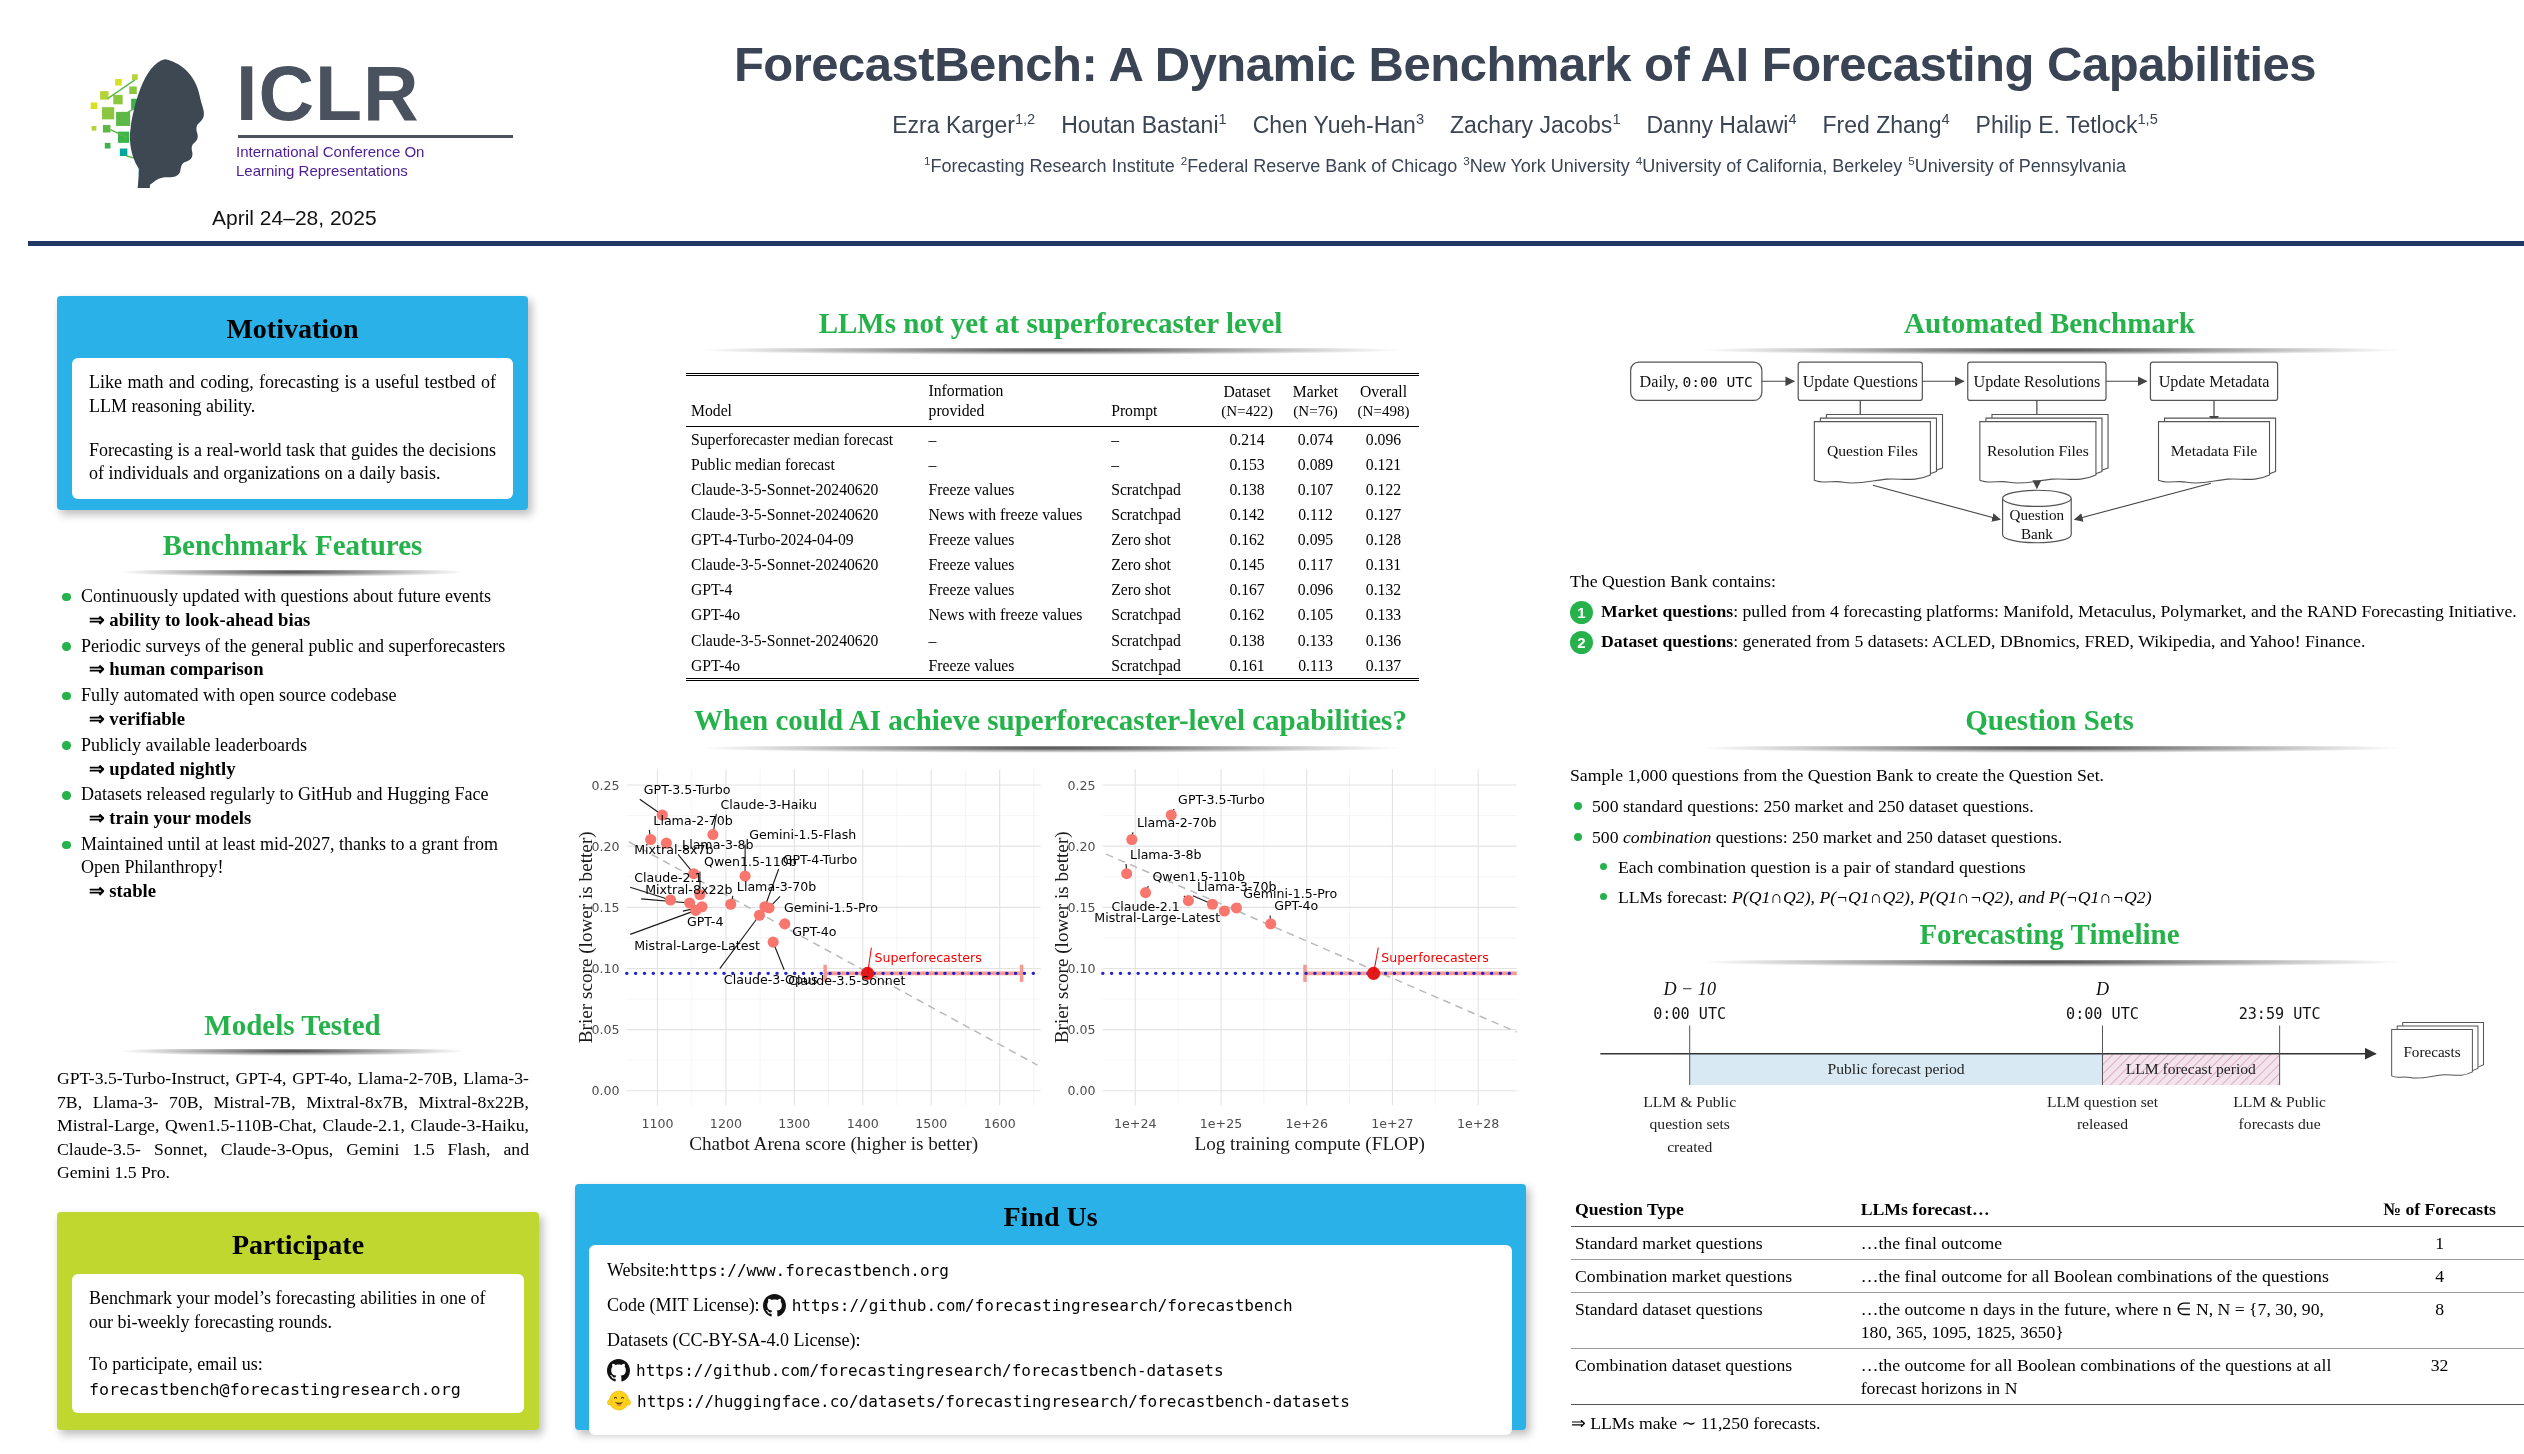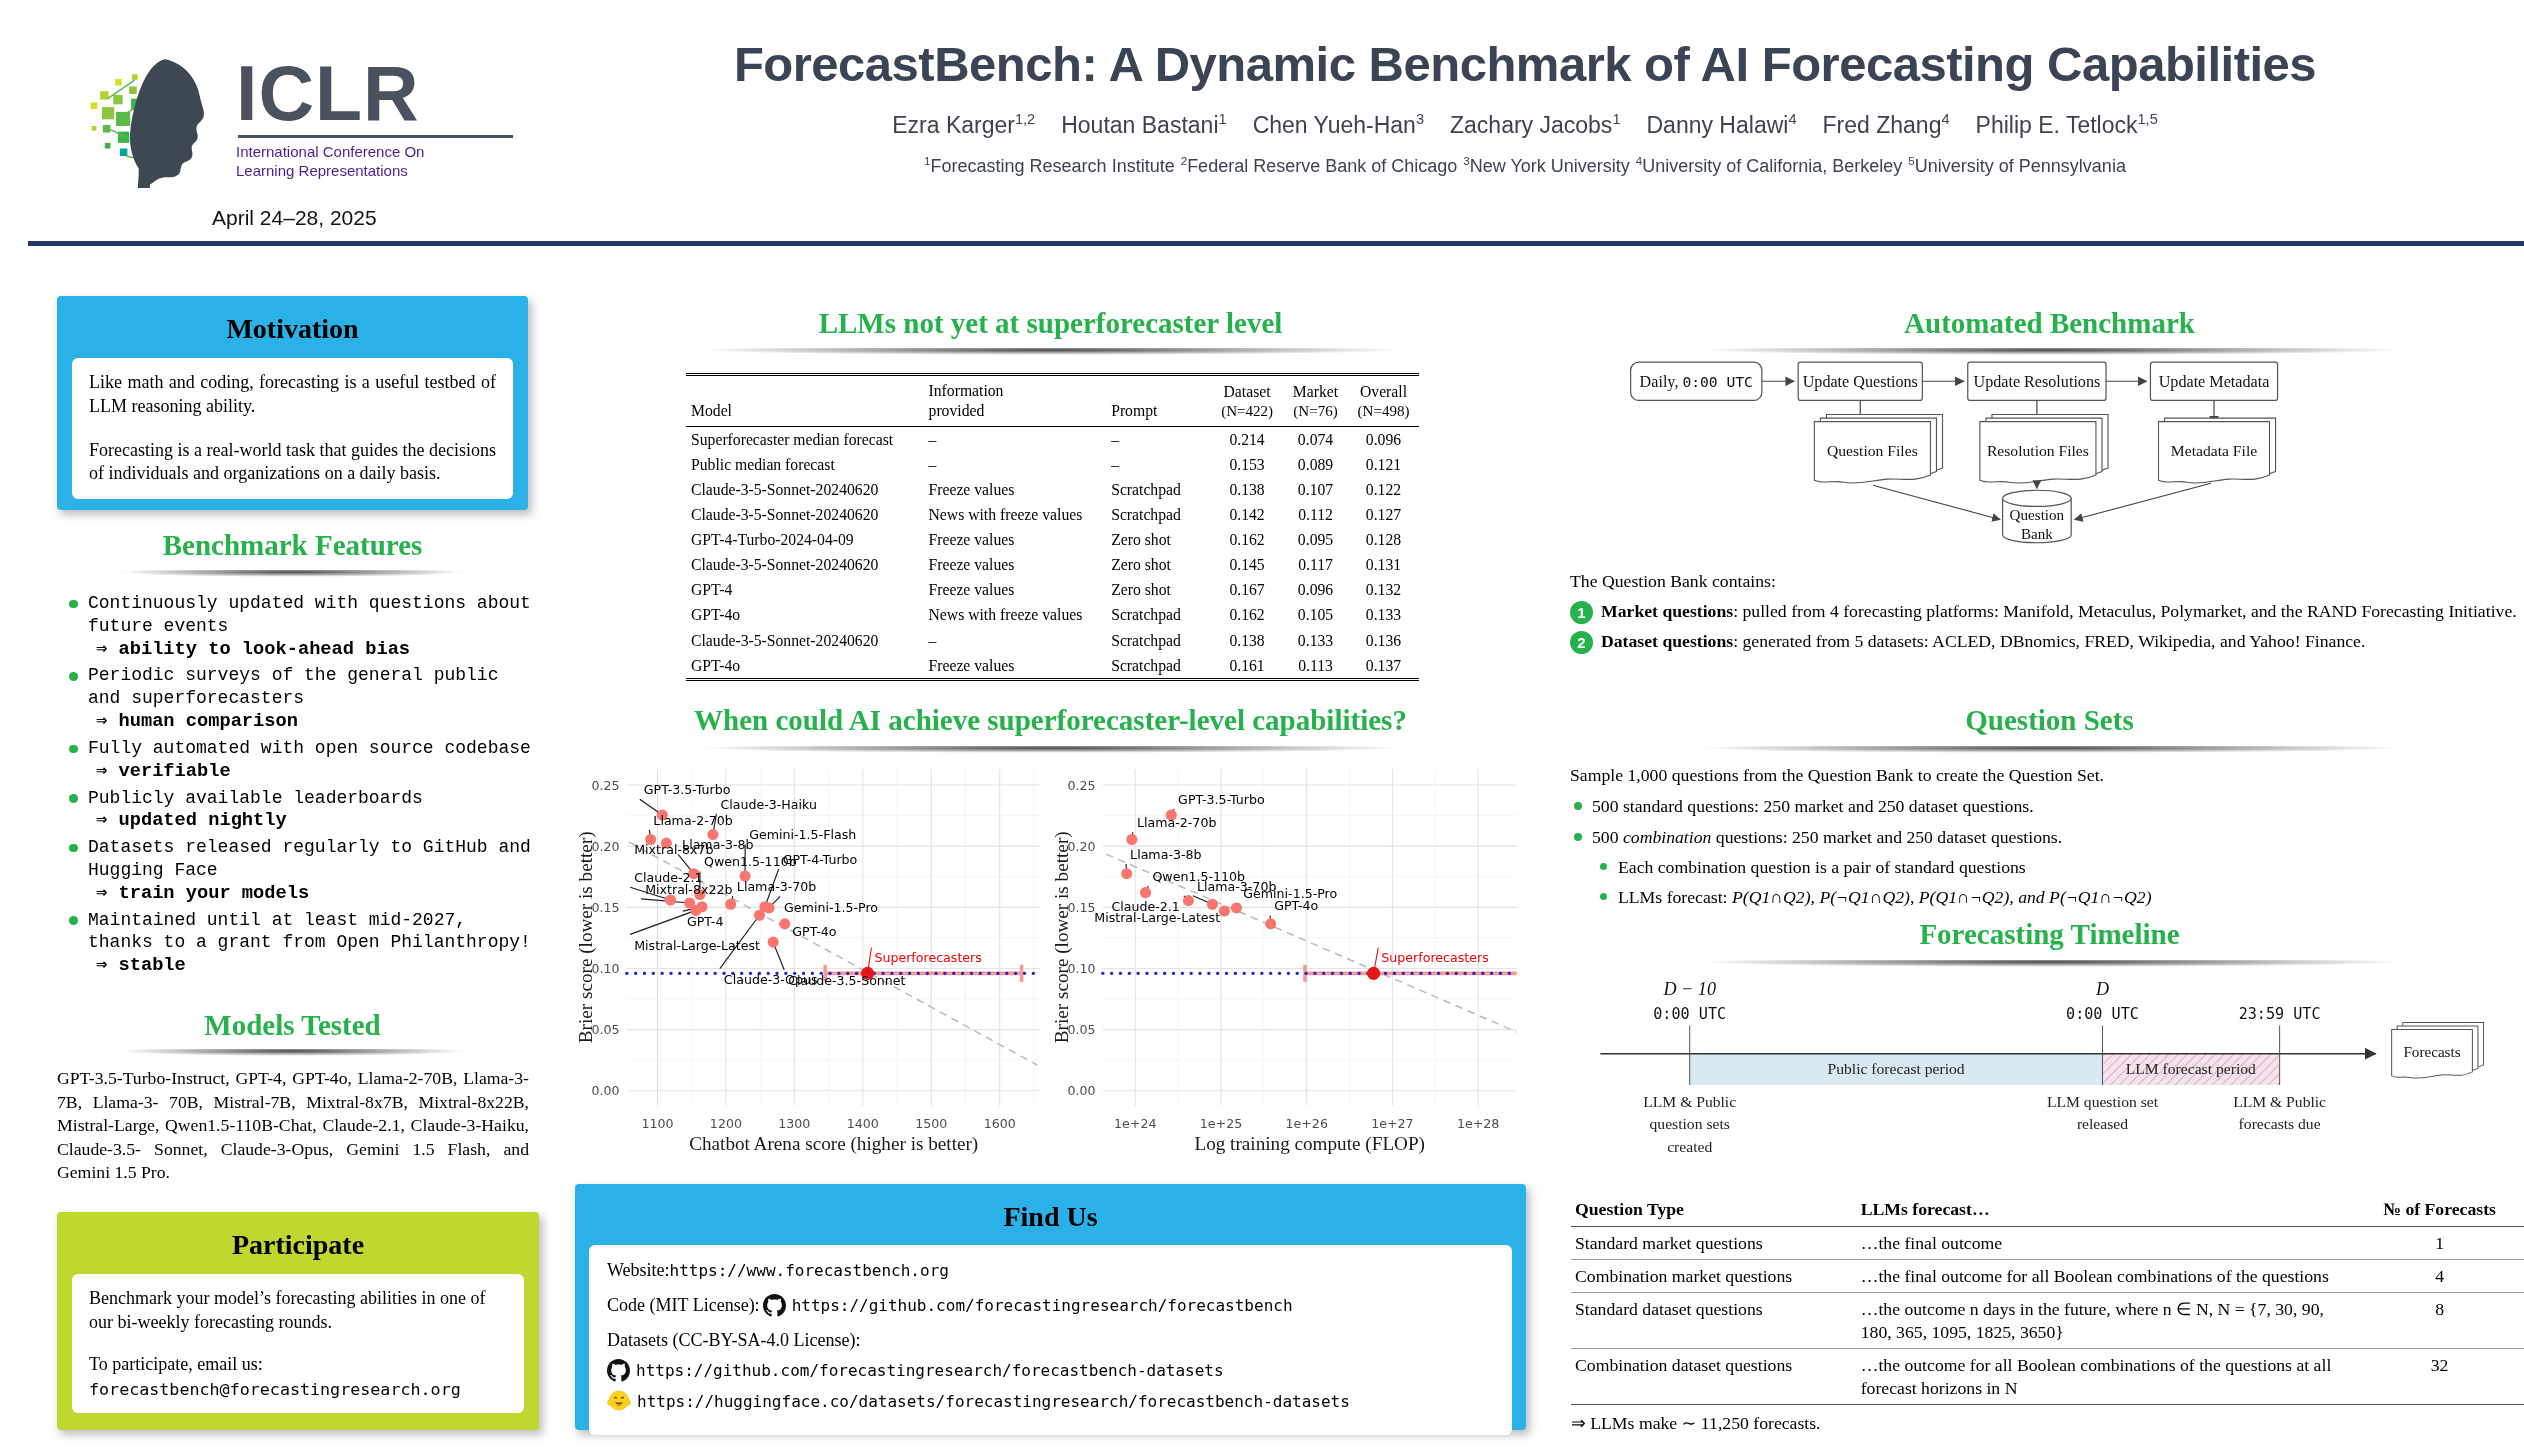--- a/index.html
+++ b/index.html
@@ -38,21 +38,21 @@
   .inner{background:#fff;border-radius:6px;}
 
   
   .motiv{left:57px;top:296px;width:471px;height:214px;background:var(--cyan);}
   .motiv .inner{margin:13px 15px 0 15px;padding:13px 17px;font-size:18px;line-height:1.32;text-align:justify;}
   .motiv .inner p{margin:0 0 20px 0;}
   .motiv .inner p:last-child{margin-bottom:0;}
 
   .features-title{left:57px;top:531px;width:471px;}
   .features-rule{left:62px;top:570px;width:461px;}
-  ul.features{left:57px;top:585px;width:475px;list-style:none;margin:7px;padding:0;font-size:18px;line-height:1.27;font-family:Liberation Mono, monospace;}
+  ul.features{left:57px;top:585px;width:475px;list-style:none;margin:0;padding:0;font-size:18px;line-height:1.27;}
   ul.features li{position:relative;padding-left:24px;margin-bottom:3px;}
   ul.features li::before{content:"";position:absolute;left:5px;top:7.6px;width:8.6px;height:8.6px;border-radius:50%;background:var(--green);}
   .fres{display:block;margin-left:8px;font-weight:bold;font-size:18.7px;}
   .fres .arr{font-weight:bold;}
 
   .models-title{left:57px;top:1011px;width:471px;}
   .models-rule{left:62px;top:1049px;width:461px;}
   .models-text{left:57px;top:1067px;width:472px;font-size:17.7px;line-height:1.33;text-align:justify;}
 
   .part{left:57px;top:1212px;width:482px;height:218px;background:var(--lime);}

